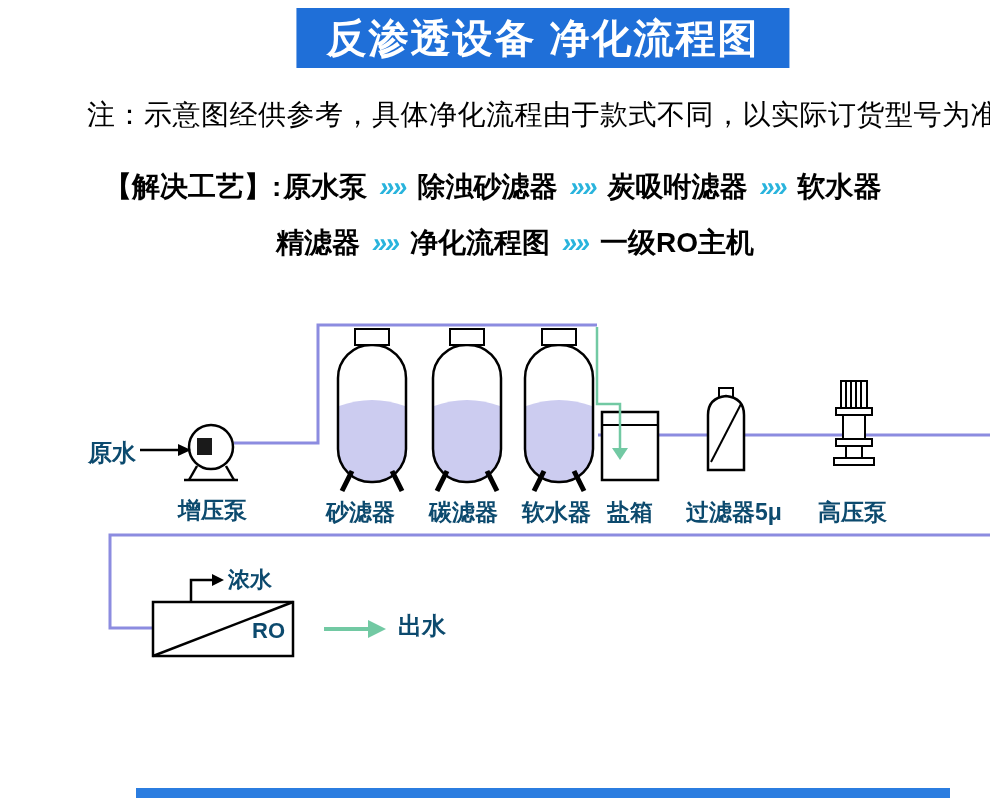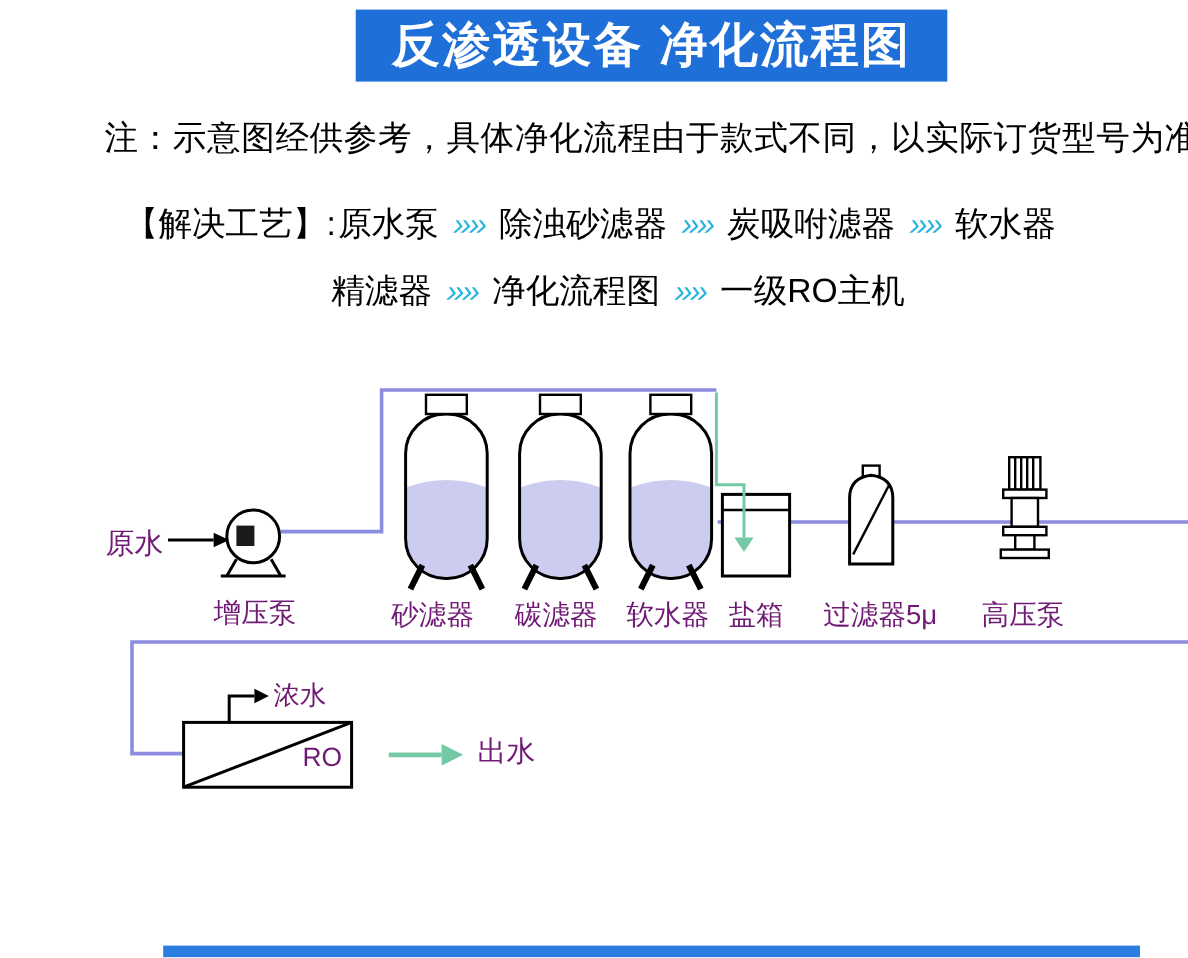--- a/index.html
+++ b/index.html
@@ -32,40 +32,40 @@
     left: 0;
     width: 990px;
     text-align: center;
     font-size: 28px;
     color: #000;
     letter-spacing: 0.5px;
   }
   .proc-line {
     position: absolute;
     font-size: 28px;
-    font-weight: normal;
+    font-weight: bold;
     color: #000;
     white-space: nowrap;
   }
   .proc-line1 { top: 168px; left: 56px; }
   .proc-line2 { top: 224px; left: 226px; }
   .chev {
     color: #29b4dd;
     font-style: italic;
     font-size: 27px;
     letter-spacing: -2px;
     margin: 0 10px;
   }
   .step { margin: 0 2px; }
   .diagram-svg { position: absolute; left: 0; top: 0; }
   .lbl {
     position: absolute;
     font-size: 23px;
-    font-weight: normal;
-    color: #701a75;
+    font-weight: bold;
+    color: #0c4a6e;
     white-space: nowrap;
   }
   .lbl-raw-water { left: 40px; top: 437px; font-size: 24px; }
   .lbl-booster { left: 130px; top: 495px; }
   .lbl-sand { left: 278px; top: 497px; }
   .lbl-carbon { left: 381px; top: 497px; }
   .lbl-softener { left: 474px; top: 497px; }
   .lbl-saltbox { left: 559px; top: 497px; }
   .lbl-filter5u { left: 638px; top: 497px; }
   .lbl-hppump { left: 770px; top: 497px; }

